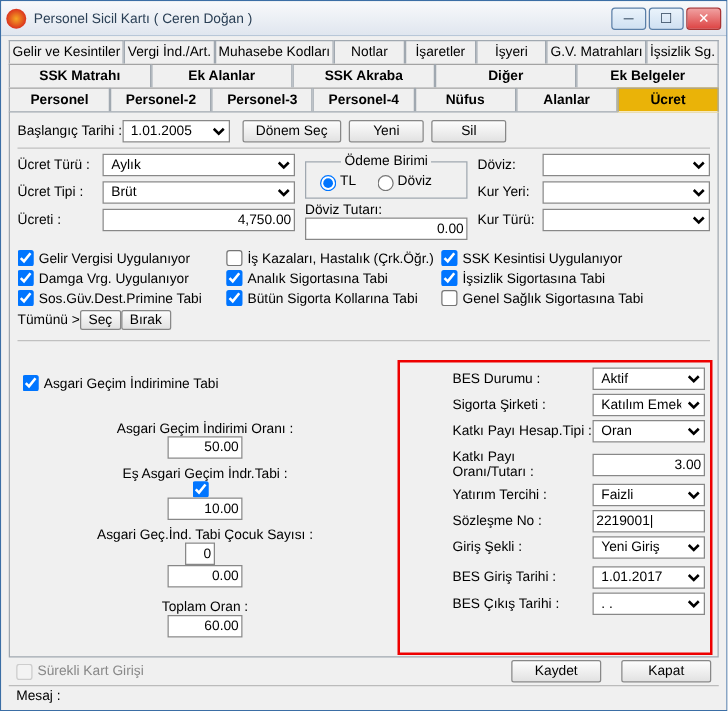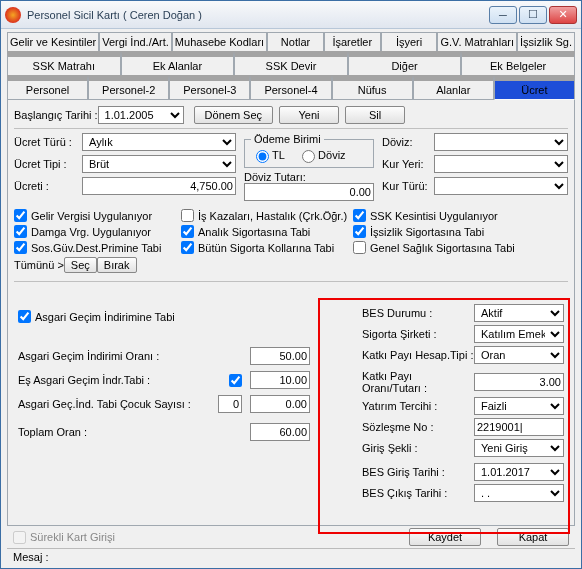--- a/index.html
+++ b/index.html
@@ -7,41 +7,41 @@
   .window { width: 582px; height: 569px; border: 1px solid #3b6ea5; display: flex; flex-direction: column; background: #f0f0f0; }
   .titlebar { height: 28px; background: linear-gradient(#f8f9fb,#e0e6ef); display: flex; align-items: center; padding: 0 4px; border-bottom: 1px solid #b8c7d8; }
   .titlebar .icon { width: 16px; height: 16px; background: radial-gradient(circle,#f5a623,#d0021b); border-radius: 50%; margin-right: 6px; }
   .titlebar .title { flex: 1; color: #2a3f55; }
   .winbtns { display: flex; gap: 2px; }
   .winbtn { width: 28px; height: 18px; border: 1px solid #5a7fa8; border-radius: 3px; background: linear-gradient(#eaf3fb,#cfe0f2); display: flex; align-items: center; justify-content: center; color: #2a3f55; }
   .winbtn.close { background: linear-gradient(#f0a0a0,#d44); color: #fff; border-color: #a33; }
   .client { flex: 1; background: #f0f0f0; padding: 3px 6px 3px 6px; display: flex; flex-direction: column; overflow: hidden; }
   .tabrow { display: flex; gap: 0; }
   .tab { flex: 1; text-align: center; padding: 3px 2px; border: 1px solid #a0a8b0; border-bottom: none; background: #f0f0f0; cursor: pointer; white-space: nowrap; }
-  .tab.active { background: #1d4ed8; border-bottom: 1px solid #fafafa; position: relative; z-index: 1; }
-  .tabrow + .tabrow .tab { border-top: 6px solid #a3a3a3; }
+  .tab.active { background: #eab308; border-bottom: 1px solid #fafafa; position: relative; z-index: 1; }
+  .tabrow + .tabrow .tab { border-top: 1px solid #a3a3a3; font-weight: bold; }
   .tabcontent { border: 1px solid #a0a8b0; flex: 1; background: #f0f0f0; padding: 6px; margin-top: -1px; position: relative; }
   .row { display: flex; align-items: center; gap: 0; margin-bottom: 4px; }
   .btn { padding: 2px 10px; border: 1px solid #888; background: linear-gradient(#fdfdfd,#e2e2e2); border-radius: 2px; cursor: pointer; min-width: 60px; text-align: center; }
   .btn.small { min-width: auto; padding: 1px 6px; }
   select, input[type=text] { border: 1px solid #888; background: #fff; padding: 1px 2px; height: 18px; }
   input[type=text].num { text-align: right; }
   input[type=checkbox] { margin: 0 4px 0 0; vertical-align: middle; }
   fieldset { border: 1px solid #a0a8b0; padding: 2px 6px; margin: 0; }
-  legend { padding: 0 3px; }
+  legend { padding: 0 3px; text-align: center; }
   label.cb { display: inline-flex; align-items: center; white-space: nowrap; }
   .cols { display: flex; gap: 8px; }
   .highlight { border: 2px solid #e00; position: absolute; left: 310px; top: 198px; width: 252px; height: 236px; pointer-events: none; }
   .bes-area { position: absolute; left: 316px; top: 204px; width: 240px; }
   .bes-row { display: flex; align-items: center; margin-bottom: 3px; margin-left: 38px; }
   .bes-row .lbl { width: 112px; }
   .bes-row select, .bes-row input { flex: 1; width: 1px; }
   .checks { display: grid; grid-template-columns: 165px 170px 180px; gap: 3px 2px; margin-top: 8px; }
   .asgari { position: absolute; left: 10px; top: 210px; width: 292px; }
-  .asgari .arow { display: flex; align-items: center; margin-bottom: 6px; }
+  .asgari .arow { display: flex; align-items: center; margin-bottom: 6px; flex-direction: column; }
   .asgari .arow .lbl { flex: 1; }
   .footer { display: flex; align-items: center; gap: 16px; padding: 2px 6px; }
   .mesaj { border-top: 1px solid #bbb; padding: 2px 6px; }
   hr.sep { border: none; border-top: 1px solid #c0c0c0; margin: 4px 0; }
 </style>
 </head>
 <body>
 
 <div class="window">
   <div class="titlebar">
@@ -61,21 +61,21 @@
       <div class="tab">Muhasebe Kodları</div>
       <div class="tab">Notlar</div>
       <div class="tab">İşaretler</div>
       <div class="tab">İşyeri</div>
       <div class="tab">G.V. Matrahları</div>
       <div class="tab">İşsizlik Sg.</div>
     </div>
     <div class="tabrow">
       <div class="tab">SSK Matrahı</div>
       <div class="tab">Ek Alanlar</div>
-      <div class="tab">SSK Devir</div>
+      <div class="tab">SSK Akraba</div>
       <div class="tab">Diğer</div>
       <div class="tab">Ek Belgeler</div>
     </div>
     <div class="tabrow">
       <div class="tab">Personel</div>
       <div class="tab">Personel-2</div>
       <div class="tab">Personel-3</div>
       <div class="tab">Personel-4</div>
       <div class="tab">Nüfus</div>
       <div class="tab">Alanlar</div>

